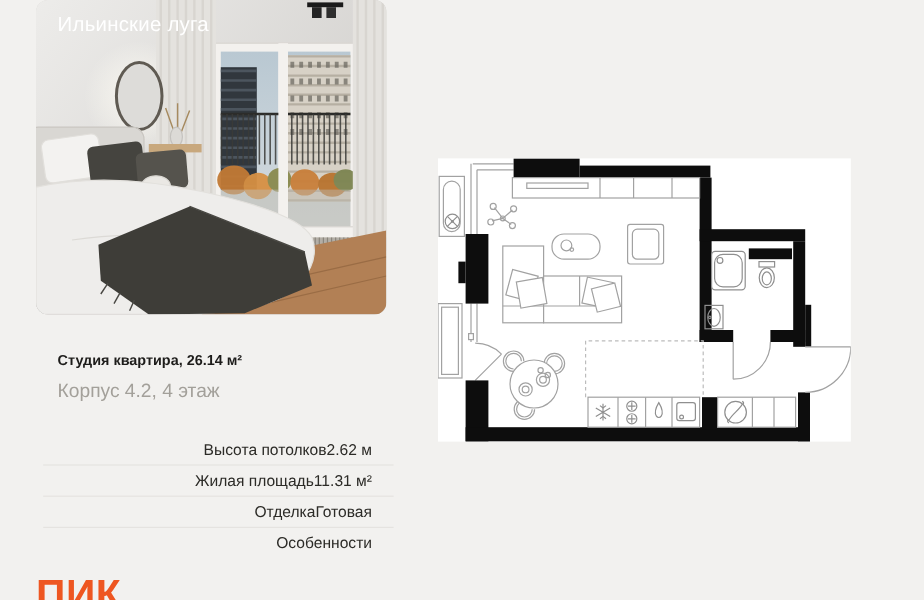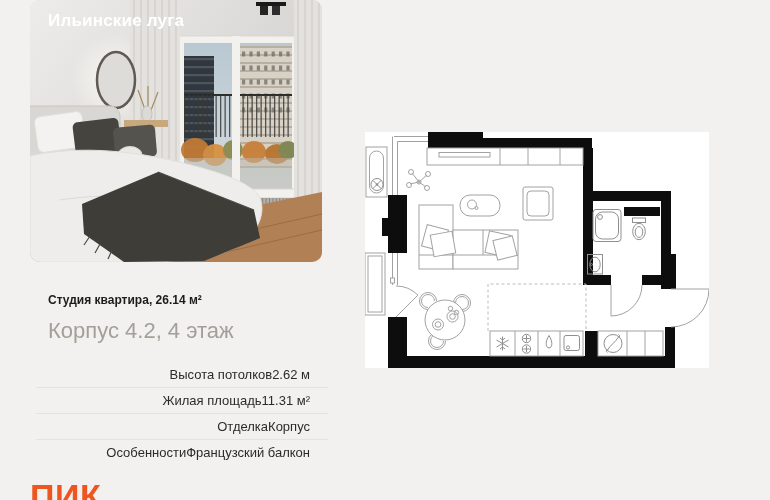--- a/index.html
+++ b/index.html
@@ -1,21 +1,21 @@
 <!DOCTYPE html>
 <html><head>
 <meta charset="utf-8">
 <style>
   html,body{margin:0;padding:0;background:#f2f1ef}
   .page{position:relative;width:770px;height:500px;background:#f2f1ef;overflow:hidden;
         font-family:"Liberation Sans","DejaVu Sans",sans-serif}
   .photo{position:absolute;left:30px;top:0;width:292px;height:262px;border-radius:10px;overflow:hidden;background:#d8d6d3}
-  .photo-label{position:absolute;left:18px;top:11px;color:#ffffff;font-size:17px;font-weight:bold;letter-spacing:.2px}
+  .photo-label{position:absolute;left:18px;top:11px;color:#ffffff;font-size:17px;font-weight:normal;letter-spacing:.2px}
   .title{position:absolute;left:48px;top:293px;font-size:12px;font-weight:bold;color:#1d1c1a}
-  .subtitle{position:absolute;left:48px;top:318px;font-size:22px;color:#a3a09a}
+  .subtitle{position:absolute;left:48px;top:318px;font-size:16px;color:#a3a09a}
   .specs{position:absolute;left:36px;top:362px;width:292px}
   .spec-row{display:flex;justify-content:flex-end;align-items:center;height:25px;
             padding:0 18px 0 12px;font-size:13px;color:#2c2b27}
   .spec-row:not(:last-child){border-bottom:1px solid #e5e3e0}
   .spec-value{text-align:right;white-space:nowrap}
   .logo{position:absolute;left:30px;top:477px;font-size:34px;font-weight:bold;color:#ee5621;letter-spacing:.5px}
   .plan{position:absolute;left:365px;top:132px;width:344px;height:236px;background:#ffffff}
   svg{display:block}
   
   .w{fill:#0d0d0d;stroke:none}
@@ -140,25 +140,24 @@
     <div class="spec-row">
       <span class="spec-label">Высота потолков</span>
       <span class="spec-value">2.62 м</span>
     </div>
     <div class="spec-row">
       <span class="spec-label">Жилая площадь</span>
       <span class="spec-value">11.31 м²</span>
     </div>
     <div class="spec-row">
       <span class="spec-label">Отделка</span>
-      <span class="spec-value">Корпус</span>
+      <span class="spec-value">Готовая</span>
     </div>
     <div class="spec-row">
       <span class="spec-label">Особенности</span>
-      <span class="spec-value">Французский балкон</span>
     </div>
   </div>
 
   <div class="logo">ПИК</div>
 
   <div class="plan">
     <svg width="344" height="236" viewBox="0 0 344 236">
 
       <g>
         <rect class="s" x="1" y="15" width="21" height="50"></rect>

